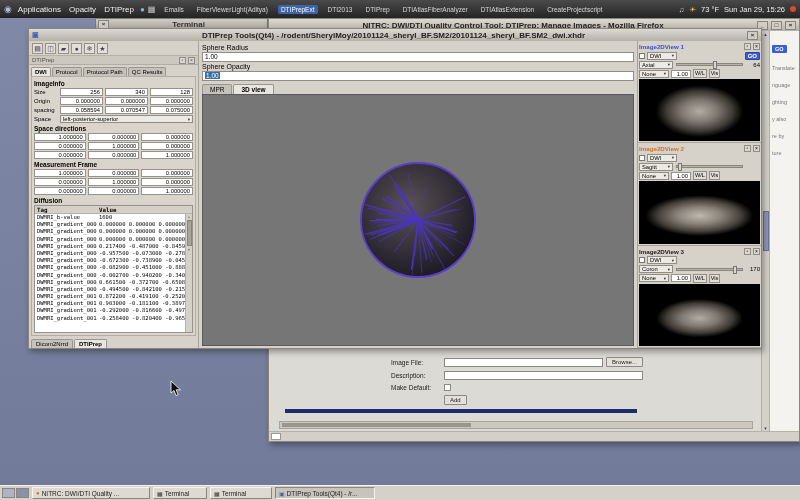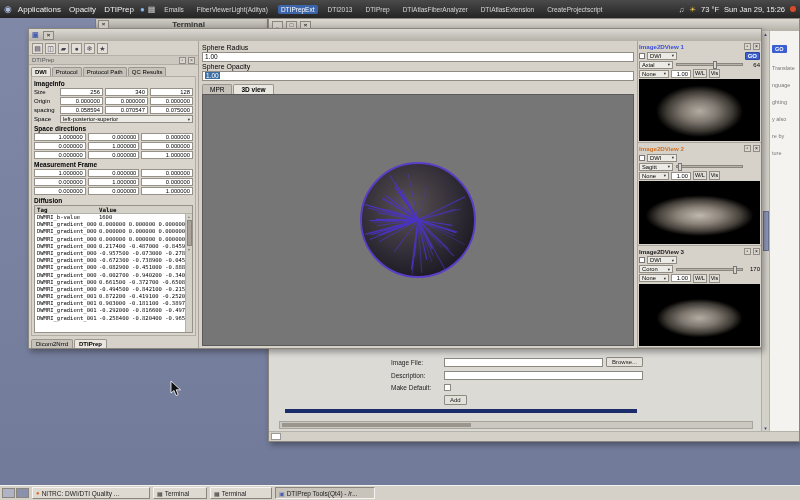--- a/index.html
+++ b/index.html
@@ -173,20 +173,21 @@
     </div>
   </div>
 
   <div id="terminal-bar" data-name="terminal-titlebar">
     <span class="wbtn" data-name="close-icon">×</span>
     <span class="t" data-name="terminal-title">Terminal</span>
   </div>
 
   <div id="firefox" class="win" data-name="firefox-window">
     <div class="titlebar" data-name="firefox-titlebar">
+      <span class="t" data-name="firefox-title">NITRC: DWI/DTI Quality Control Tool: DTIPrep: Manage Images - Mozilla Firefox</span>
       <span class="wbtn" data-name="minimize-icon">_</span>
       <span class="wbtn" data-name="maximize-icon">□</span>
       <span class="wbtn" data-name="close-icon">×</span>
     </div>
     <div class="page" data-name="firefox-page">
       <div class="vsb" data-name="vertical-scrollbar">
         <span data-name="scroll-up-icon">▴</span>
         <span class="vthumb" data-name="scrollbar-thumb"></span>
         <span data-name="scroll-down-icon">▾</span>
       </div>
@@ -218,20 +219,21 @@
         </div>
       <div class="fxstatus" data-name="firefox-statusbar">
         <span class="statusbox" data-name="status-box"></span>
       </div>
     </div>
   </div>
 
   <div id="dtiprep" class="win" data-name="dtiprep-window">
     <div class="titlebar" data-name="dtiprep-titlebar">
       <span class="appicon" data-name="dtiprep-app-icon">▣</span>
+      <span class="t" data-name="dtiprep-title">DTIPrep Tools(Qt4) - /rodent/SherylMoy/20101124_sheryl_BF.SM2/20101124_sheryl_BF.SM2_dwi.xhdr</span>
       <span class="wbtn" data-name="close-icon">×</span>
     </div>
     <div class="body">
 
       <div class="leftcol" data-name="dtiprep-left-dock">
         <div class="toolbar" data-name="dtiprep-toolbar">
 
         <span class="tbicon" data-name="open-folder-icon">▤</span>
             <span class="tbicon" data-name="save-icon">◫</span>
             <span class="tbicon" data-name="eraser-icon">▰</span>

